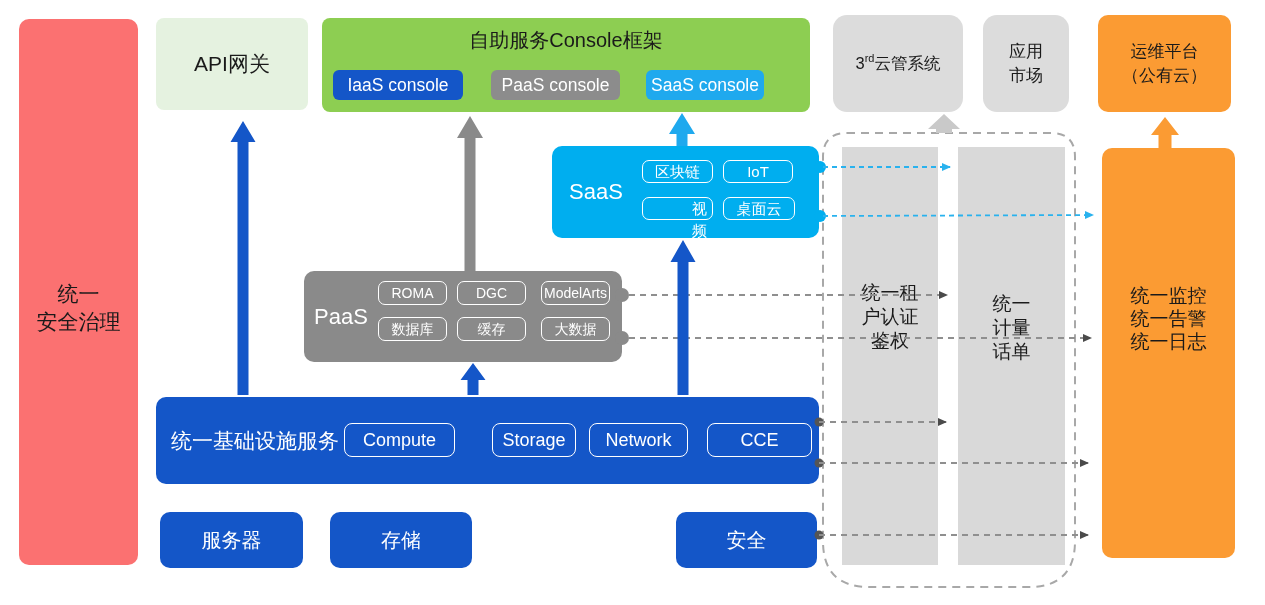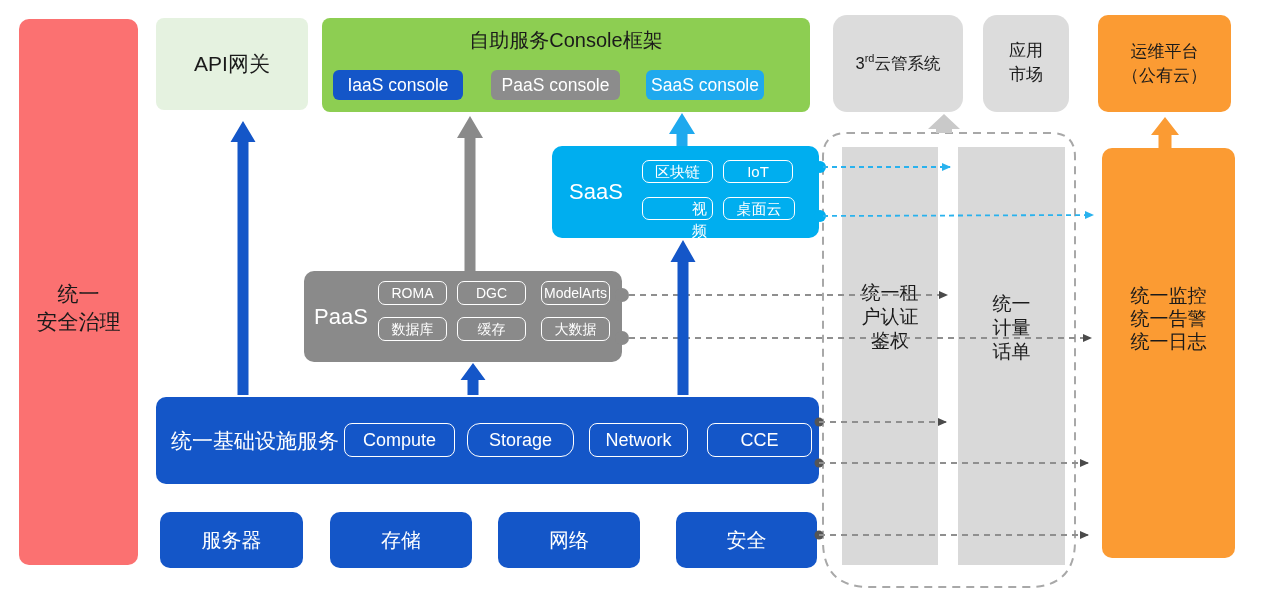--- a/index.html
+++ b/index.html
@@ -12,21 +12,21 @@
   .red-text{left:19px;top:280px;width:119px;font-size:21px;line-height:28px;text-align:center;}
   .api-box{left:156px;top:18px;width:152px;height:92px;background:#E5F2E0;border-radius:8px;font-size:21px;}
   .console-box{left:322px;top:18px;width:488px;height:94px;background:#8DCE52;border-radius:8px;}
   .console-title{left:322px;top:27px;width:488px;text-align:center;font-size:20px;}
   .cchip{top:70px;height:30px;border-radius:6px;color:#fff;font-size:17.5px;}
   .cchip.iaas{left:333px;width:130px;background:#1456C8;}
   .cchip.paas{left:491px;width:129px;background:#8C8C8C;}
   .cchip.saas{left:646px;width:118px;background:#1FA9EE;}
   .gray-top{top:15px;height:97px;background:#DCDCDC;border-radius:14px;}
   .third-box{left:833px;width:130px;font-size:16.5px;}
-  .market-box{left:983px;width:86px;font-size:17px;line-height:24px;font-family:Liberation Mono, monospace;}
+  .market-box{left:983px;width:86px;font-size:17px;line-height:24px;}
   .ops-top{left:1098px;top:15px;width:133px;height:97px;background:#FB9B33;border-radius:10px;font-size:17px;line-height:24px;text-align:center;}
   
   .saas-box{left:552px;top:146px;width:267px;height:92px;background:#00AEEF;border-radius:10px;}
   .saas-label{left:560px;top:146px;width:72px;height:92px;color:#fff;font-size:22px;}
   .schip{height:23px;border:1.5px solid #fff;border-radius:7px;color:#fff;font-size:15px;line-height:22px;text-align:center;box-sizing:border-box;}
   
   .paas-box{left:304px;top:271px;width:318px;height:91px;background:#8A8A8A;border-radius:10px;}
   .paas-label{left:308px;top:271px;width:66px;height:91px;color:#fff;font-size:22px;}
   .pchip{height:24px;border:1.5px solid #fff;border-radius:7px;color:#fff;font-size:14px;line-height:22px;text-align:center;box-sizing:border-box;white-space:nowrap;}
   
@@ -98,27 +98,26 @@
   <div class="abs pchip" style="left:378px;top:281px;width:69px;">ROMA</div>
   <div class="abs pchip" style="left:457px;top:281px;width:69px;">DGC</div>
   <div class="abs pchip" style="left:541px;top:281px;width:69px;">ModelArts</div>
   <div class="abs pchip" style="left:378px;top:317px;width:69px;">数据库</div>
   <div class="abs pchip" style="left:457px;top:317px;width:69px;">缓存</div>
   <div class="abs pchip" style="left:541px;top:317px;width:69px;">大数据</div>
 
   <div class="abs infra-box"></div>
   <div class="abs ctr infra-label">统一基础设施服务</div>
   <div class="abs ctr ichip" style="left:344px;width:111px;">Compute</div>
-  <div class="abs ctr ichip" style="left:467px;width:107px;border-radius:13px;">Storage</div>
+  <div class="abs ctr ichip" style="left:492px;width:84px;">Storage</div>
   <div class="abs ctr ichip" style="left:589px;width:99px;">Network</div>
   <div class="abs ctr ichip" style="left:707px;width:105px;">CCE</div>
 
   <div class="abs ctr bbox" style="left:160px;width:143px;">服务器</div>
   <div class="abs ctr bbox" style="left:330px;width:142px;">存储</div>
-  <div class="abs ctr bbox" style="left:498px;width:142px;">网络</div>
   <div class="abs ctr bbox" style="left:676px;width:141px;">安全</div>
 
   <div class="abs vbar" style="left:842px;width:96px;"></div>
   <div class="abs vbar-text" style="left:842px;top:281px;width:96px;">
     <div>统一租</div>
       <div>户认证</div>
       <div>鉴权</div>
   </div>
   <div class="abs vbar" style="left:958px;width:107px;"></div>
   <div class="abs vbar-text" style="left:958px;top:292px;width:107px;">

